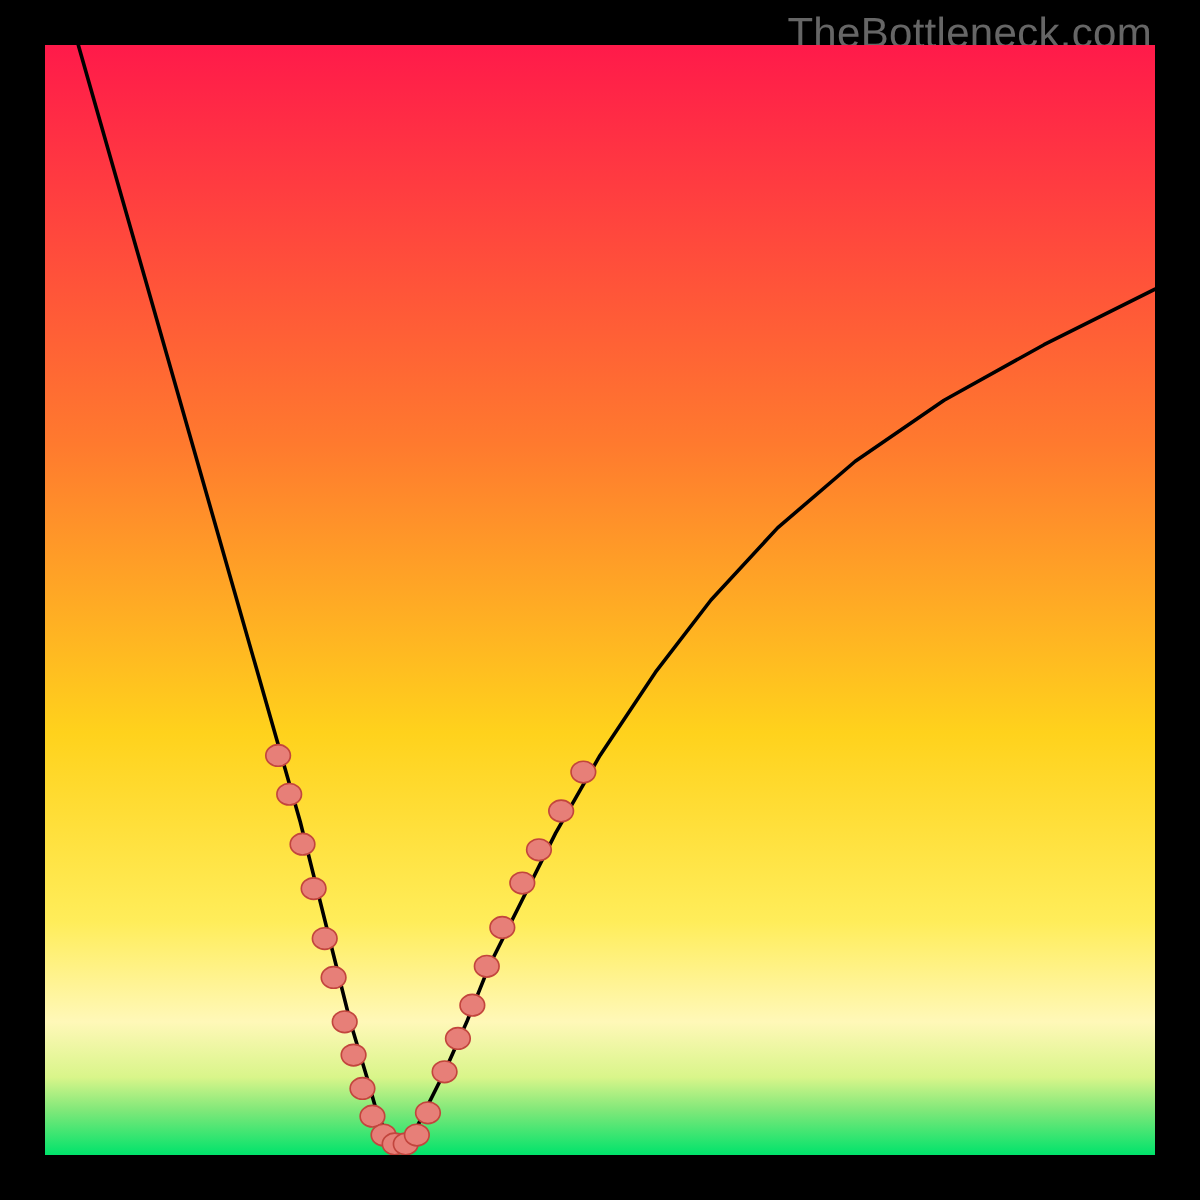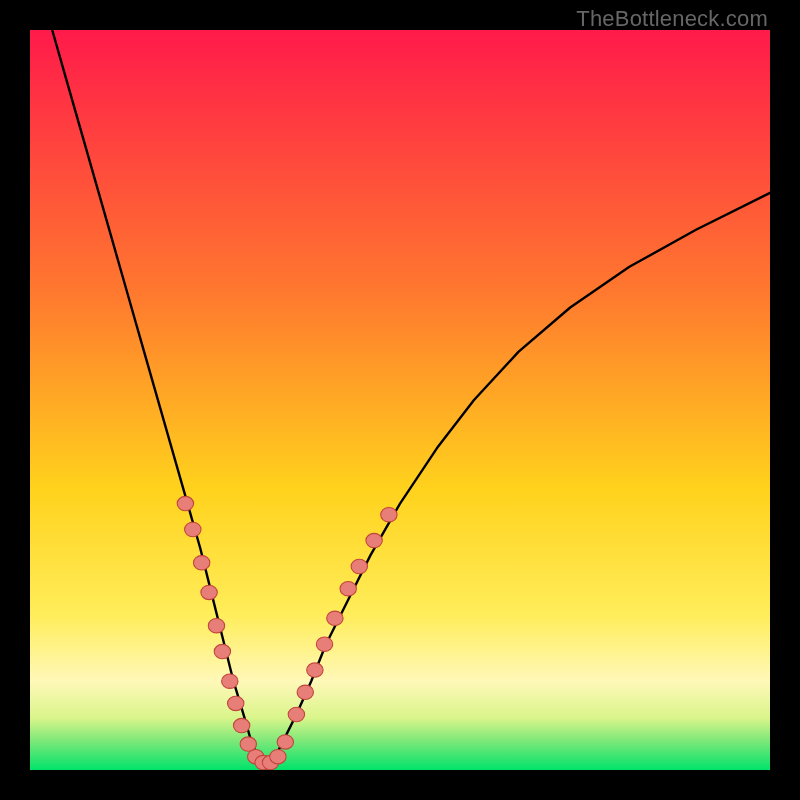--- a/index.html
+++ b/index.html
@@ -23,21 +23,21 @@
     top: 30px;
     width: 740px;
     height: 740px;
     overflow: hidden;
   }
   .watermark {
     position: absolute;
     top: 6px;
     right: 32px;
     color: #666;
-    font-size: 22px;
+    font-size: 28px;
     font-weight: 500;
     letter-spacing: 0.2px;
   }
   svg {
     position: absolute;
     left: 0;
     top: 0;
   }
 </style>
 </head>

